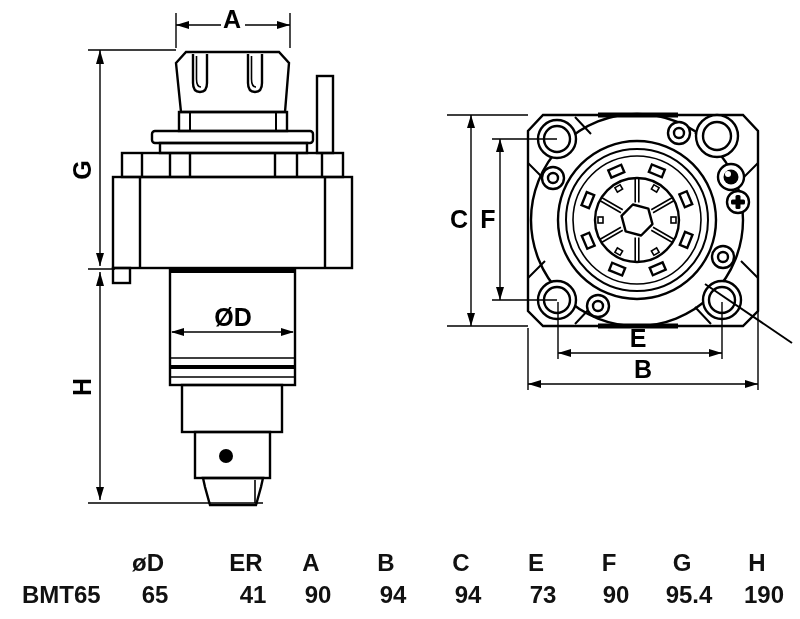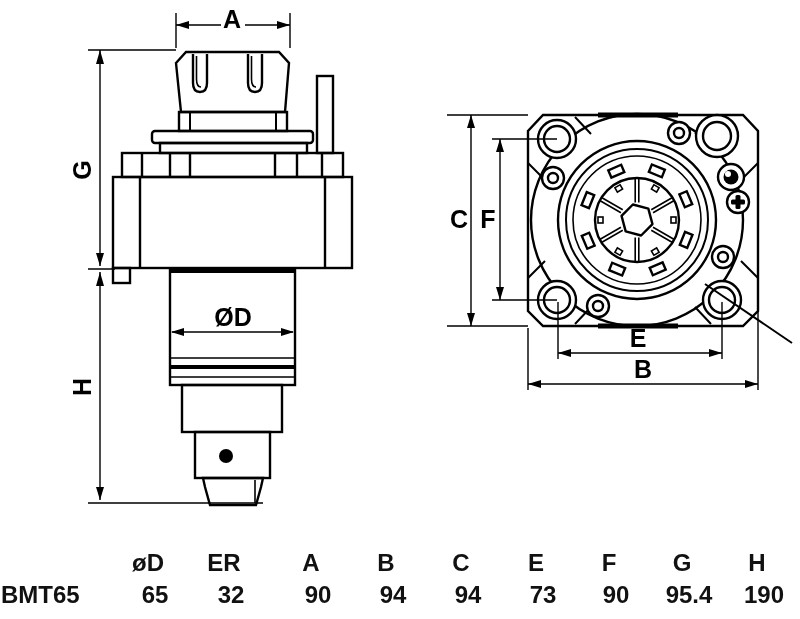--- a/index.html
+++ b/index.html
@@ -14,21 +14,21 @@
   svg .th {fill:none;stroke:#000;stroke-width:5;}
   svg .th4{fill:none;stroke:#000;stroke-width:4;}
   svg .ar {fill:#000;stroke:none;}
   svg text.dl{font-family:"Liberation Sans",sans-serif;font-weight:700;font-size:25px;
               fill:#000;stroke:none;text-anchor:middle;}
   .spec{position:absolute;left:0;top:0;width:800px;height:619px;}
   .spec-col{position:absolute;top:551px;transform:translateX(-50%);text-align:center;
             color:#111;}
   .spec-col .hdr{display:block;font-weight:700;font-size:24px;line-height:1;height:32px;}
   .spec-col .val{display:block;font-weight:700;font-size:24px;line-height:1;margin-left:14px;}
-  .row-label{position:absolute;left:1px;top:583px;font-weight:700;font-size:24px;
+  .row-label{position:absolute;left:22px;top:583px;font-weight:700;font-size:24px;
              line-height:1;color:#111;}
 </style>
 </head>
 <body>
 
 <div class="stage">
 
 <svg width="800" height="619" viewBox="0 0 800 619">
 
   <g>
@@ -241,23 +241,23 @@
   </g>
 </svg>
 
   <div class="spec">
     <span class="row-label">BMT65</span>
 
     <div class="spec-col" style="left:148px">
       <span class="hdr">øD</span>
       <span class="val">65</span>
     </div>
-    <div class="spec-col" style="left:224px">
+    <div class="spec-col" style="left:246px">
       <span class="hdr">ER</span>
-      <span class="val">32</span>
+      <span class="val">41</span>
     </div>
     <div class="spec-col" style="left:311px">
       <span class="hdr">A</span>
       <span class="val">90</span>
     </div>
     <div class="spec-col" style="left:386px">
       <span class="hdr">B</span>
       <span class="val">94</span>
     </div>
     <div class="spec-col" style="left:461px">

